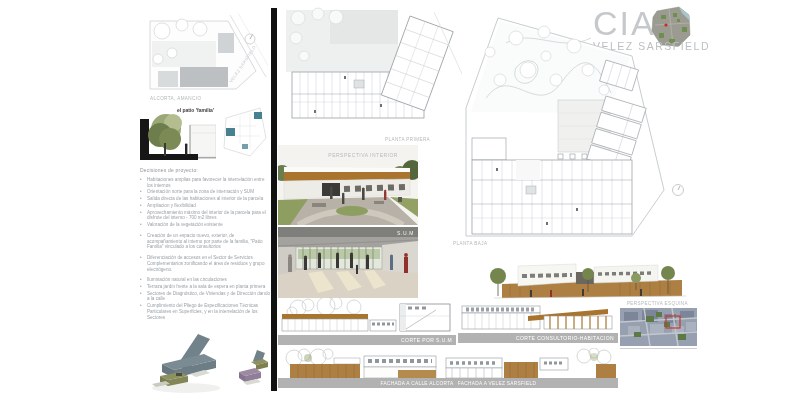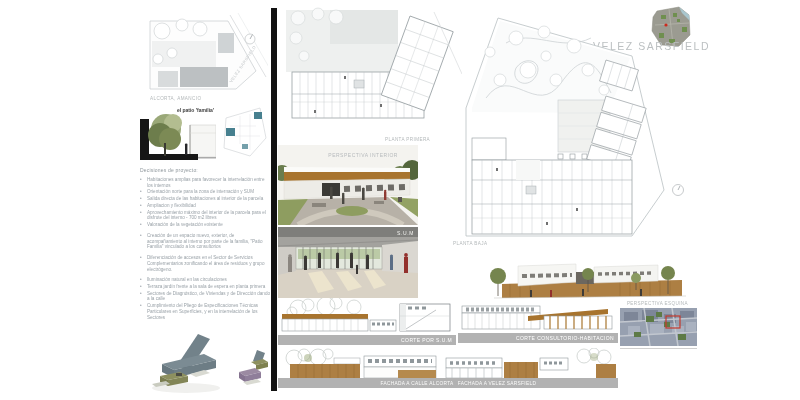--- a/index.html
+++ b/index.html
@@ -238,20 +238,21 @@
     <line x1="8" y1="13.5" x2="78" y2="13.5" stroke="#9aa0a3" stroke-width="4" stroke-dasharray="3 2"></line>
     <rect x="4" y="17" width="78" height="16" fill="#ffffff" stroke="#8f979b" stroke-width="0.6"></rect>
     <path d="M10 17V33M17 17V33M24 17V33M31 17V33M38 17V33M45 17V33M52 17V33M59 17V33M66 17V33M73 17V33" stroke="#b0b6b9" stroke-width="0.4"></path>
     <polygon points="70,20 150,13 150,18 70,25" fill="#a8742e"></polygon>
     <rect x="86" y="20" width="68" height="13" fill="#ffffff" stroke="#8f979b" stroke-width="0.6"></rect>
     <path d="M92 20V33M100 20V33M108 20V33M116 20V33M124 20V33M132 20V33M140 20V33M148 20V33" stroke="#b58a4e" stroke-width="1.4"></path>
     <rect x="0" y="37" width="160" height="10" fill="#b2b2b2"></rect>
     <text x="156" y="44" text-anchor="end" style="font-size:5px;letter-spacing:.4px" fill="#ffffff">CORTE CONSULTORIO-HABITACION</text>
   </svg>
 
+  <div class="abs" style="left:593px;top:4px;font-size:34px;color:#c6c9cb;letter-spacing:2px;">CIA</div>
   <svg class="abs" style="left:649px;top:5px;" width="43" height="44" viewBox="0 0 43 44">
     <polygon points="8,6 30,2 40,10 41,30 30,41 12,40 3,26 4,12" fill="#9b9b91" stroke="#8a8a80" stroke-width="0.5"></polygon>
     <polygon points="30,2 40,10 41,16 33,8" fill="#a9c6cd"></polygon>
     <line x1="6" y1="20" x2="40" y2="18" stroke="#b5b5ab" stroke-width="0.8"></line>
     <line x1="20" y1="4" x2="24" y2="40" stroke="#b5b5ab" stroke-width="0.8"></line>
     <g fill="#6f8f4f">
       <rect x="12" y="10" width="5" height="4"></rect>
         <rect x="24" y="8" width="4" height="4"></rect>
       <rect x="33" y="22" width="5" height="5"></rect>
         <rect x="10" y="28" width="5" height="5"></rect>

